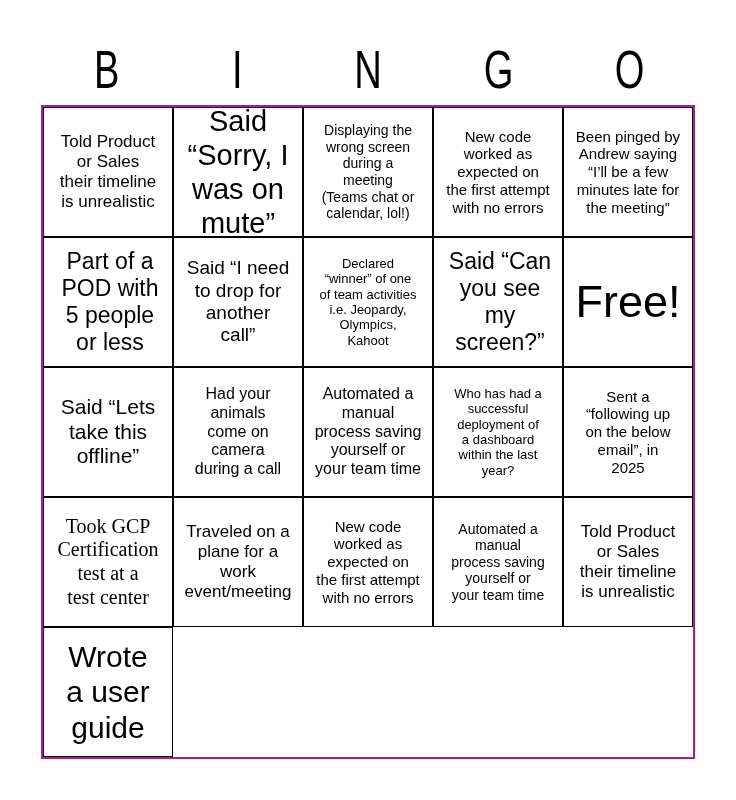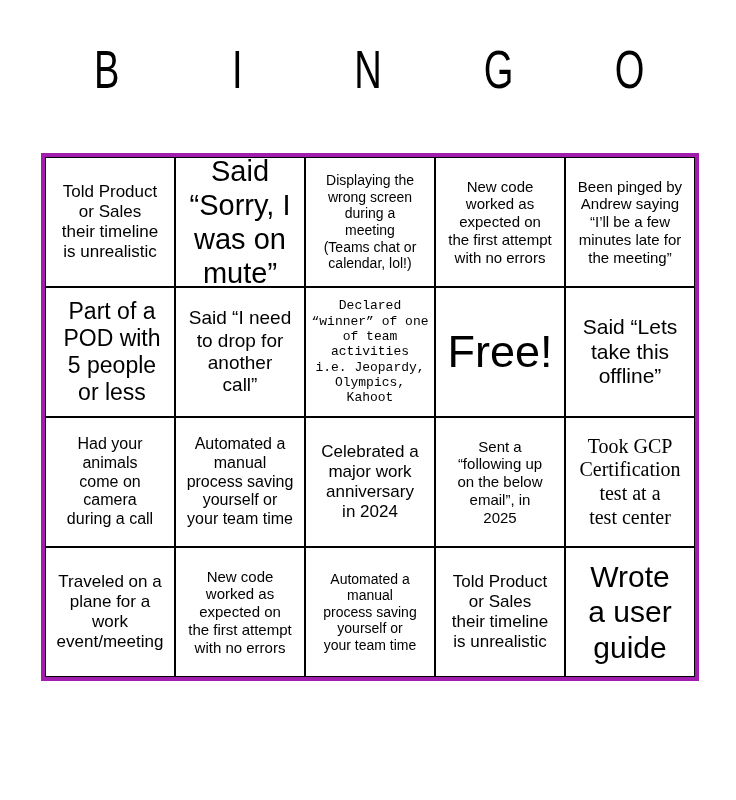--- a/index.html
+++ b/index.html
@@ -31,38 +31,37 @@
     transform: scaleX(0.72);
     transform-origin: 50% 50%;
   }
   .grid {
     position: absolute;
     left: 41px;
     top: 105px;
     display: grid;
     grid-template-columns: repeat(5, 130px);
     grid-auto-rows: 130px;
-    border: 4px solid #a21caf;
+    border: 2px solid #a21caf;
     background: #ffffff;
-    margin-top: 48px;
   }
   .cell {
     box-sizing: border-box;
     border: 1px solid #000000;
     display: flex;
     align-items: center;
     justify-content: center;
     text-align: center;
     padding: 1px 3px;
     line-height: 1.18;
     background: #ffffff;
     cursor: pointer;
   }
   .cell span { display: block; white-space: pre-line; }
-  .fs13 { font-size: 13px; font-family: Liberation Mono, monospace; }
+  .fs13 { font-size: 13px; }
   .fs14 { font-size: 14px; align-items: center; }
   .fs15 { font-size: 15px; }
   .fs16 { font-size: 16px; }
   .fs17 { font-size: 17px; }
   .fs19 { font-size: 19px; }
   .fs20 { font-size: 20px; font-family: Liberation Serif, serif; }
   .fs21 { font-size: 21px; }
   .fs22 { font-size: 22px; }
   .fs23 { font-size: 23px; padding-left: 7px; }
   .fs24 { font-size: 29px; text-align: center; }
@@ -134,20 +133,26 @@
       </div>
 
     <div class="cell fs13">
         <span>Declared
 “winner” of one
 of team activities
 i.e. Jeopardy,
 Olympics,
 Kahoot</span>
       </div>
+    <div class="cell fs23">
+        <span>Said “Can
+you see
+my
+screen?”</span>
+      </div>
     <div class="cell fs45">
         <span>Free!</span>
       </div>
     <div class="cell fs21">
         <span>Said “Lets
 take this
 offline”</span>
       </div>
     <div class="cell fs16">
         <span>Had your
@@ -157,25 +162,27 @@
 during a call</span>
       </div>
 
     <div class="cell fs16">
         <span>Automated a
 manual
 process saving
 yourself or
 your team time</span>
       </div>
-    <div class="cell fs17">
-        <span>Celebrated a
-major work
-anniversary
-in 2024</span>
+    <div class="cell fs13">
+        <span>Who has had a
+successful
+deployment of
+a dashboard
+within the last
+year?</span>
       </div>
     <div class="cell fs15">
         <span>Sent a
 “following up
 on the below
 email”, in
 2025</span>
       </div>
     <div class="cell fs20">
         <span>Took GCP

